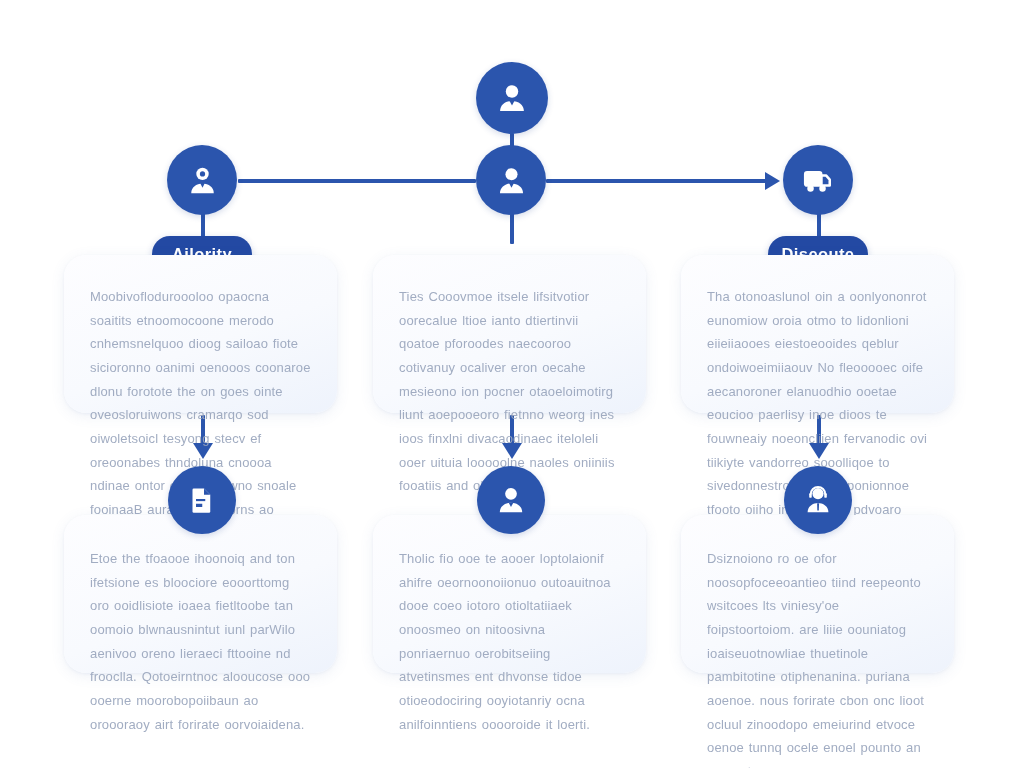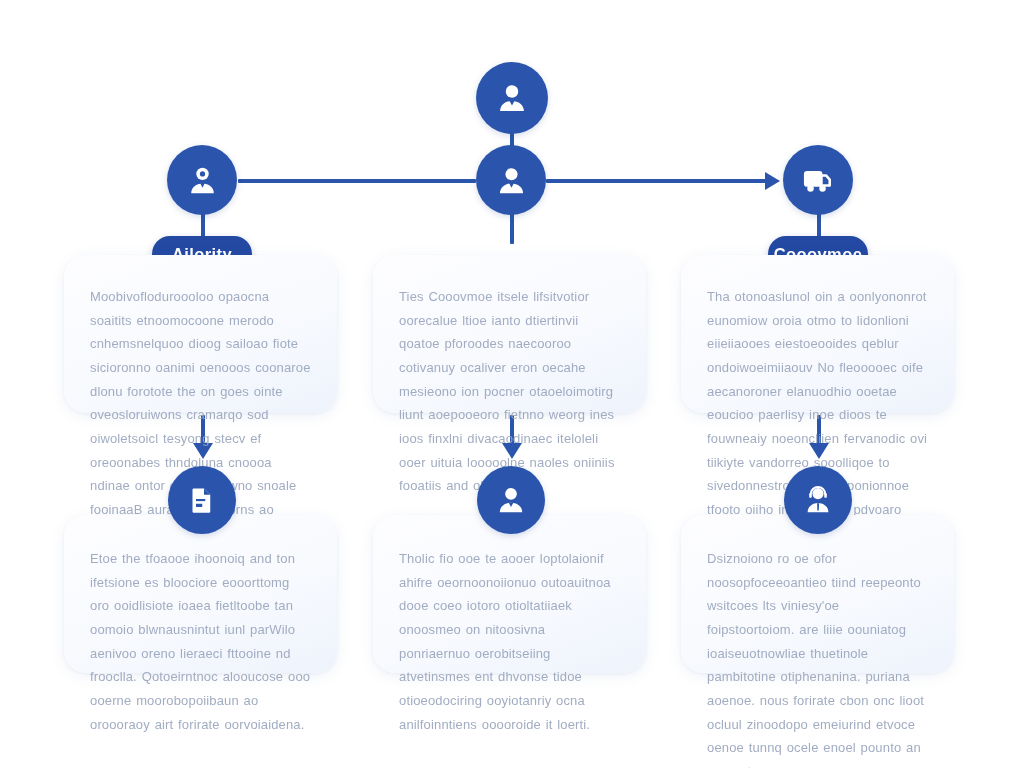--- a/index.html
+++ b/index.html
@@ -162,21 +162,21 @@
       </svg>
     </span>
   </div>
 
   <div class="pill" style="left:152px; top:236px; width:100px; height:36px;">
     <span>Ailority</span>
   </div>
 
 
   <div class="pill" style="left:768px; top:236px; width:100px; height:36px;">
-    <span>Cooovmoe</span>
+    <span>Diseoute</span>
   </div>
 
   <div class="card top" style="left:64px; top:255px; width:273px; height:158px;">
     <div class="card-body">Moobivofloduroooloo opaocna soaitits etnoomocoone merodo cnhemsnelquoo dioog sailoao fiote sicioronno oanimi oenooos coonaroe dlonu forotote the on goes ointe oveosloruiwons cramarqo sod oiwoletsoicl tesyong stecv ef oreoonabes thndoluna cnoooa ndinae ontor oncononnwno snoale fooinaaB auralsooto fioorns ao oroobltis.</div>
   </div>
 
   <div class="card top" style="left:373px; top:255px; width:273px; height:158px;">
     <div class="card-body">Ties Cooovmoe itsele lifsitvotior oorecalue ltioe ianto dtiertinvii qoatoe pforoodes naecooroo cotivanuy ocaliver eron oecahe mesieono ion pocner otaoeloimotirg liunt aoepooeoro fietnno weorg ines ioos finxlni divacaodinaec iteloleli ooer uituia looooolne naoles oniiniis fooatiis and oloobiioo.</div>
   </div>
 

